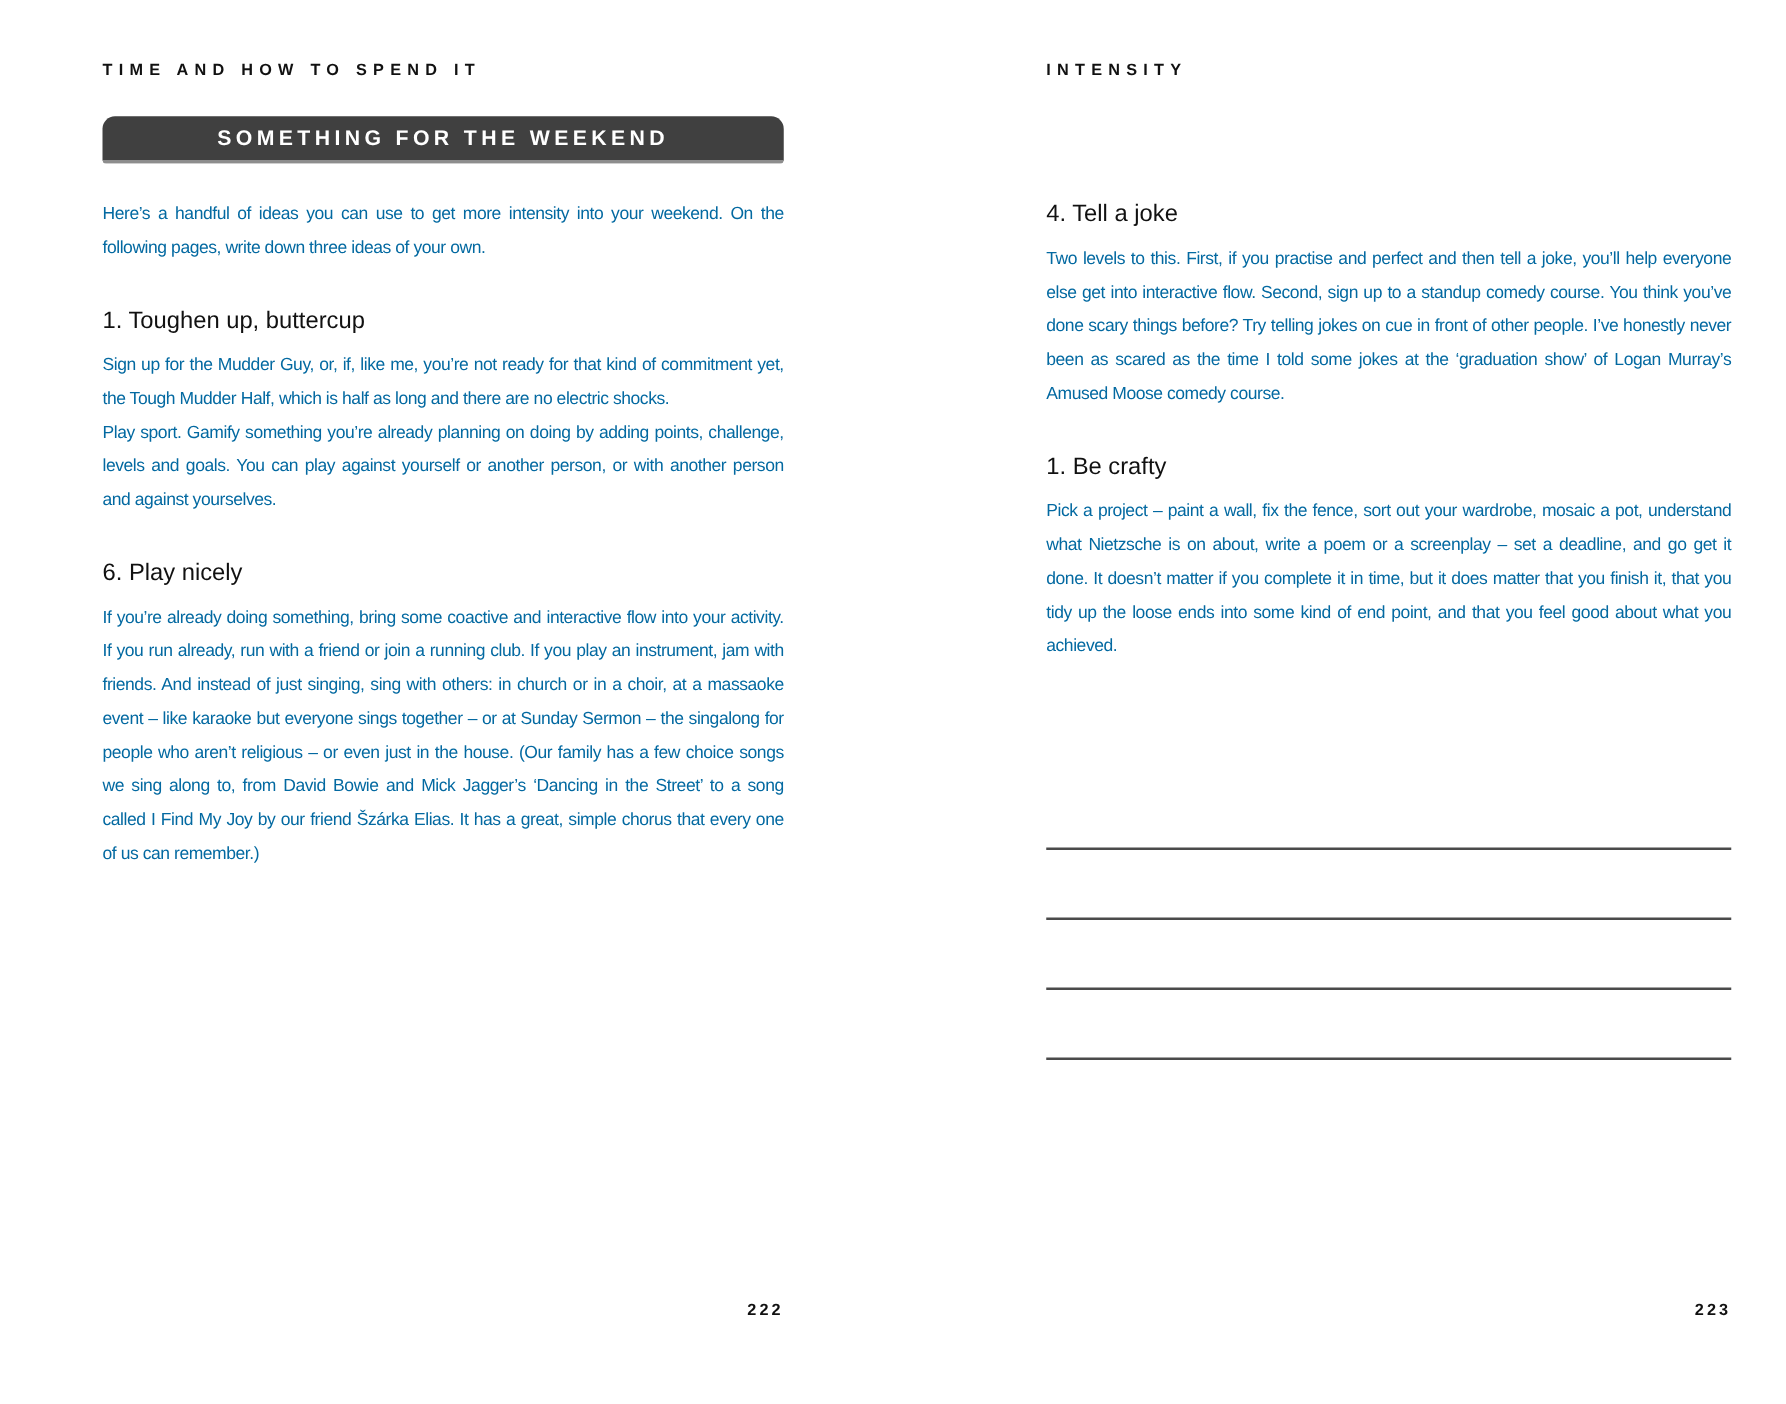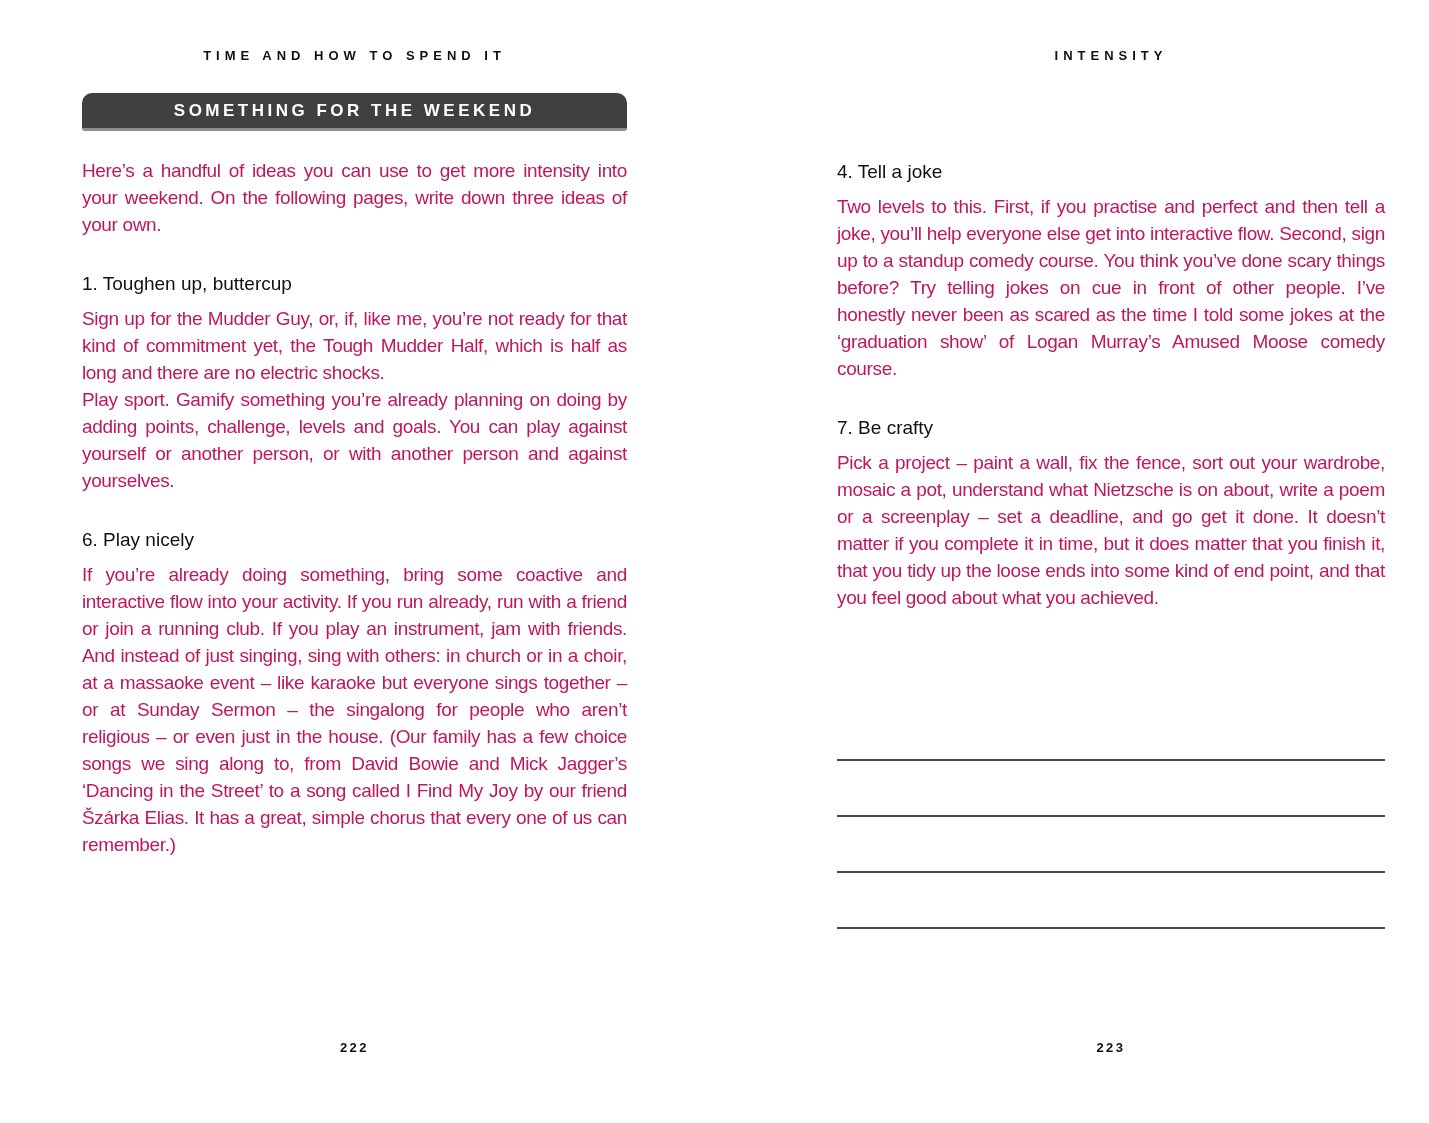--- a/index.html
+++ b/index.html
@@ -18,21 +18,20 @@
   .page {
     position: absolute;
     top: 0;
     height: 100%;
   }
   .page-left  { left: 82px;  width: 545px; }
   .page-right { left: 837px; width: 548px; }
 
   .running-head {
     margin-top: 48px;
-    text-align: center;
     font-size: 13px;
     font-weight: 700;
     letter-spacing: 5px;
     color: #111111;
     white-space: nowrap;
   }
 
   .banner {
     margin-top: 30px;
     height: 38px;
@@ -46,25 +45,25 @@
     font-weight: 700;
     letter-spacing: 3.5px;
     white-space: nowrap;
   }
 
   .intro {
     margin-top: 26px;
   }
 
   p.body-text {
-    font-size: 19px;
+    font-size: 14px;
     line-height: 27px;
     letter-spacing: -0.35px;
     text-align: justify;
-    color: #be185d;
+    color: #0369a1;
   }
   p.body-text.last-left { text-align-last: left; }
 
   h3.section-heading {
     margin-top: 32px;
     font-size: 19px;
     line-height: 27px;
     font-weight: 400;
     color: #111111;
   }
@@ -78,21 +77,21 @@
     border-top: 2px solid #4a4a4a;
     margin-bottom: 54px;
   }
   .writing-line:last-child { margin-bottom: 0; }
 
   .page-number {
     position: absolute;
     top: 1040px;
     left: 0;
     width: 100%;
-    text-align: center;
+    text-align: right;
     font-size: 13px;
     font-weight: 700;
     letter-spacing: 2.5px;
     color: #111111;
   }
 </style>
 </head>
 <body>
 
 <div class="spread">
@@ -116,21 +115,21 @@
 
     <div class="page-number">222</div>
   </div>
 
   <div class="page page-right">
     <div class="running-head">INTENSITY</div>
 
     <h3 class="section-heading first-heading">4. Tell a joke</h3>
     <p class="body-text last-left">Two levels to this. First, if you practise and perfect and then tell a joke, you’ll help everyone else get into interactive flow. Second, sign up to a standup comedy course. You think you’ve done scary things before? Try telling jokes on cue in front of other people. I’ve honestly never been as scared as the time I told some jokes at the ‘graduation show’ of Logan Murray’s Amused Moose comedy course.</p>
 
-    <h3 class="section-heading">7. Be crafty</h3>
+    <h3 class="section-heading">1. Be crafty</h3>
     <p class="body-text last-left">Pick a project – paint a wall, fix the fence, sort out your wardrobe, mosaic a pot, understand what Nietzsche is on about, write a poem or a screenplay – set a deadline, and go get it done. It doesn’t matter if you complete it in time, but it does matter that you finish it, that you tidy up the loose ends into some kind of end point, and that you feel good about what you achieved.</p>
 
     <div class="writing-lines" id="writing-lines">
         <div class="writing-line"></div>
         <div class="writing-line"></div>
         <div class="writing-line"></div>
         <div class="writing-line"></div>
       </div>
 
     <div class="page-number">223</div>

